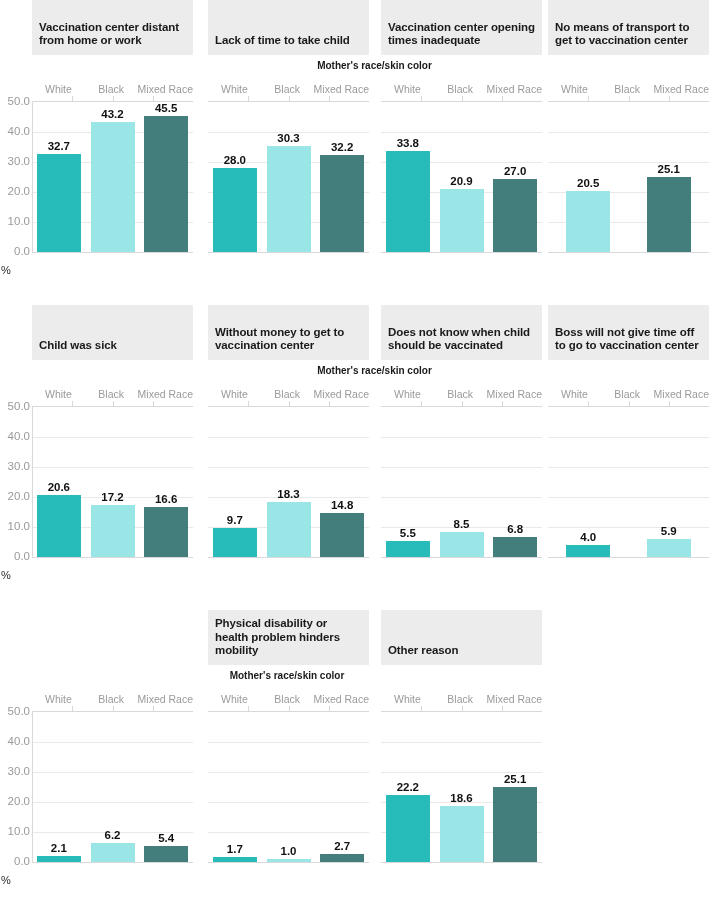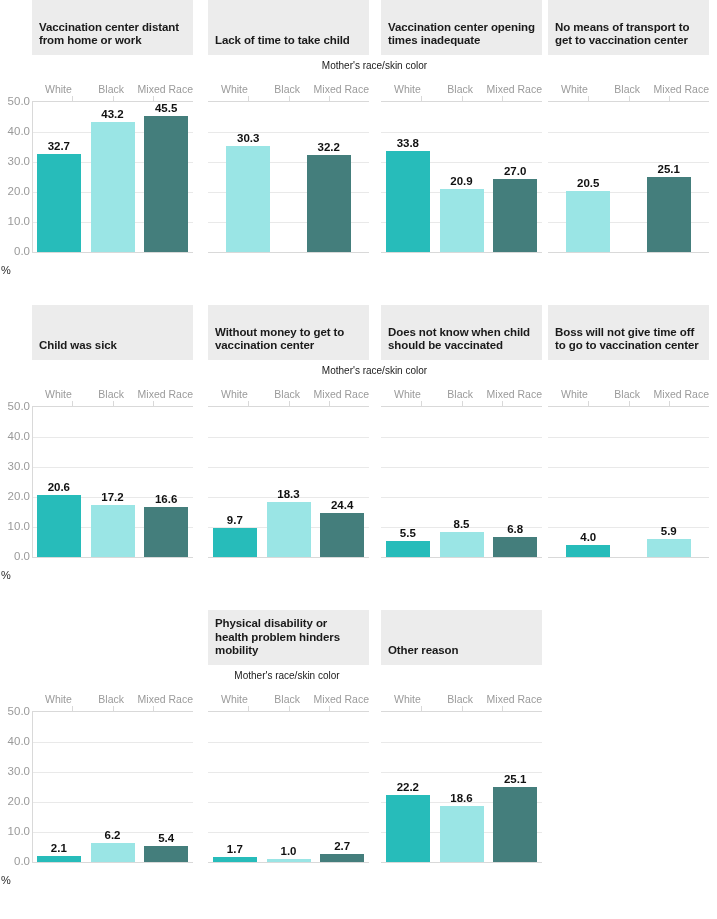--- a/index.html
+++ b/index.html
@@ -55,21 +55,21 @@
     line-height: 13.2px;
     letter-spacing: -0.1px;
   }
 
   
   .axis-title {
     position: absolute;
     top: 60px;
     height: 14px;
     font-size: 10px;
-    font-weight: normal;
+    font-weight: bold;
     color: #1a1a1a;
     white-space: nowrap;
   }
 
   
   .xlabels {
     position: absolute;
     top: 83px;
     left: 0;
     width: 161px;
@@ -260,20 +260,25 @@
           <div class="tk" style="left: 120.75px;"></div>
         </div>
         <div class="plot">
           <div class="gridline base" style="top: 150px;"></div>
           <div class="gridline" style="top: 120px;"></div>
           <div class="gridline" style="top: 90px;"></div>
           <div class="gridline" style="top: 60px;"></div>
           <div class="gridline" style="top: 30px;"></div>
           <div class="bars">
             <div class="barslot">
+              <div class="bar" title="White: 28.0" style="height: 84px; background: rgb(39, 188, 186);">
+                <div class="bar-value">28.0</div>
+              </div>
+            </div>
+            <div class="barslot">
               <div class="bar" title="Black: 30.3" style="height: 106px; background: rgb(154, 229, 229);">
                 <div class="bar-value">30.3</div>
               </div>
             </div>
             <div class="barslot">
               <div class="bar" title="Mixed Race: 32.2" style="height: 96.6px; background: rgb(68, 126, 124);">
                 <div class="bar-value">32.2</div>
               </div>
             </div>
           </div>
@@ -430,21 +435,21 @@
                 <div class="bar-value">9.7</div>
               </div>
             </div>
             <div class="barslot">
               <div class="bar" title="Black: 18.3" style="height: 54.9px; background: rgb(154, 229, 229);">
                 <div class="bar-value">18.3</div>
               </div>
             </div>
             <div class="barslot">
               <div class="bar" title="Mixed Race: 14.8" style="height: 44.4px; background: rgb(68, 126, 124);">
-                <div class="bar-value">24.4</div>
+                <div class="bar-value">14.8</div>
               </div>
             </div>
           </div>
         </div>
       </div>
       <div class="panel p2">
         <div class="facet-title">
           <span>Does not know when child should be vaccinated</span>
         </div>
         <div class="xlabels">

